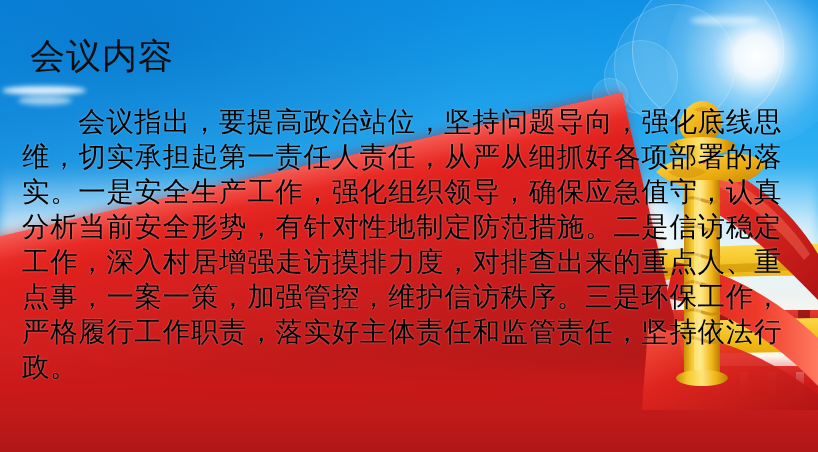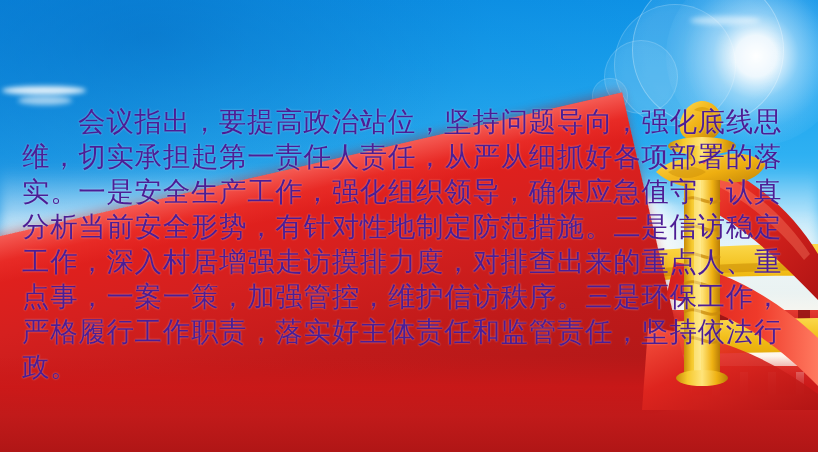--- a/index.html
+++ b/index.html
@@ -208,21 +208,21 @@
     white-space: nowrap;
   }
   .body {
     position: absolute;
     left: 22px;
     top: 104px;
     width: 760px;
     font-family: "Liberation Serif", "DejaVu Serif", serif;
     font-size: 27.5px;
     line-height: 35px;
-    color: #4c1d95;
+    color: #000000;
     letter-spacing: 0.6px;
     text-align: justify;
     text-justify: inter-character;
     text-indent: 56px;
     text-shadow: 0 0 2px rgba(255,255,255,0.45);
   }
 </style>
 </head>
 <body>
 
@@ -416,16 +416,17 @@
       <path d="M34,196 C46,188 58,204 70,196"></path>
       <path d="M34,224 C46,216 58,232 70,224"></path>
       <path d="M34,252 C46,244 58,260 70,252"></path>
     </g>
 
     <rect x="44" y="92" width="7" height="196" fill="#fff3b0" opacity="0.45"></rect>
 
     <ellipse cx="52" cy="290" rx="26" ry="8" fill="url(#goldG)"></ellipse>
   </svg>
 
+  <div class="title">会议内容</div>
 
   <div class="body">会议指出，要提高政治站位，坚持问题导向，强化底线思维，切实承担起第一责任人责任，从严从细抓好各项部署的落实。一是安全生产工作，强化组织领导，确保应急值守，认真分析当前安全形势，有针对性地制定防范措施。二是信访稳定工作，深入村居增强走访摸排力度，对排查出来的重点人、重点事，一案一策，加强管控，维护信访秩序。三是环保工作，严格履行工作职责，落实好主体责任和监管责任，坚持依法行政。</div>
 
 </div>
 
 </body></html>

